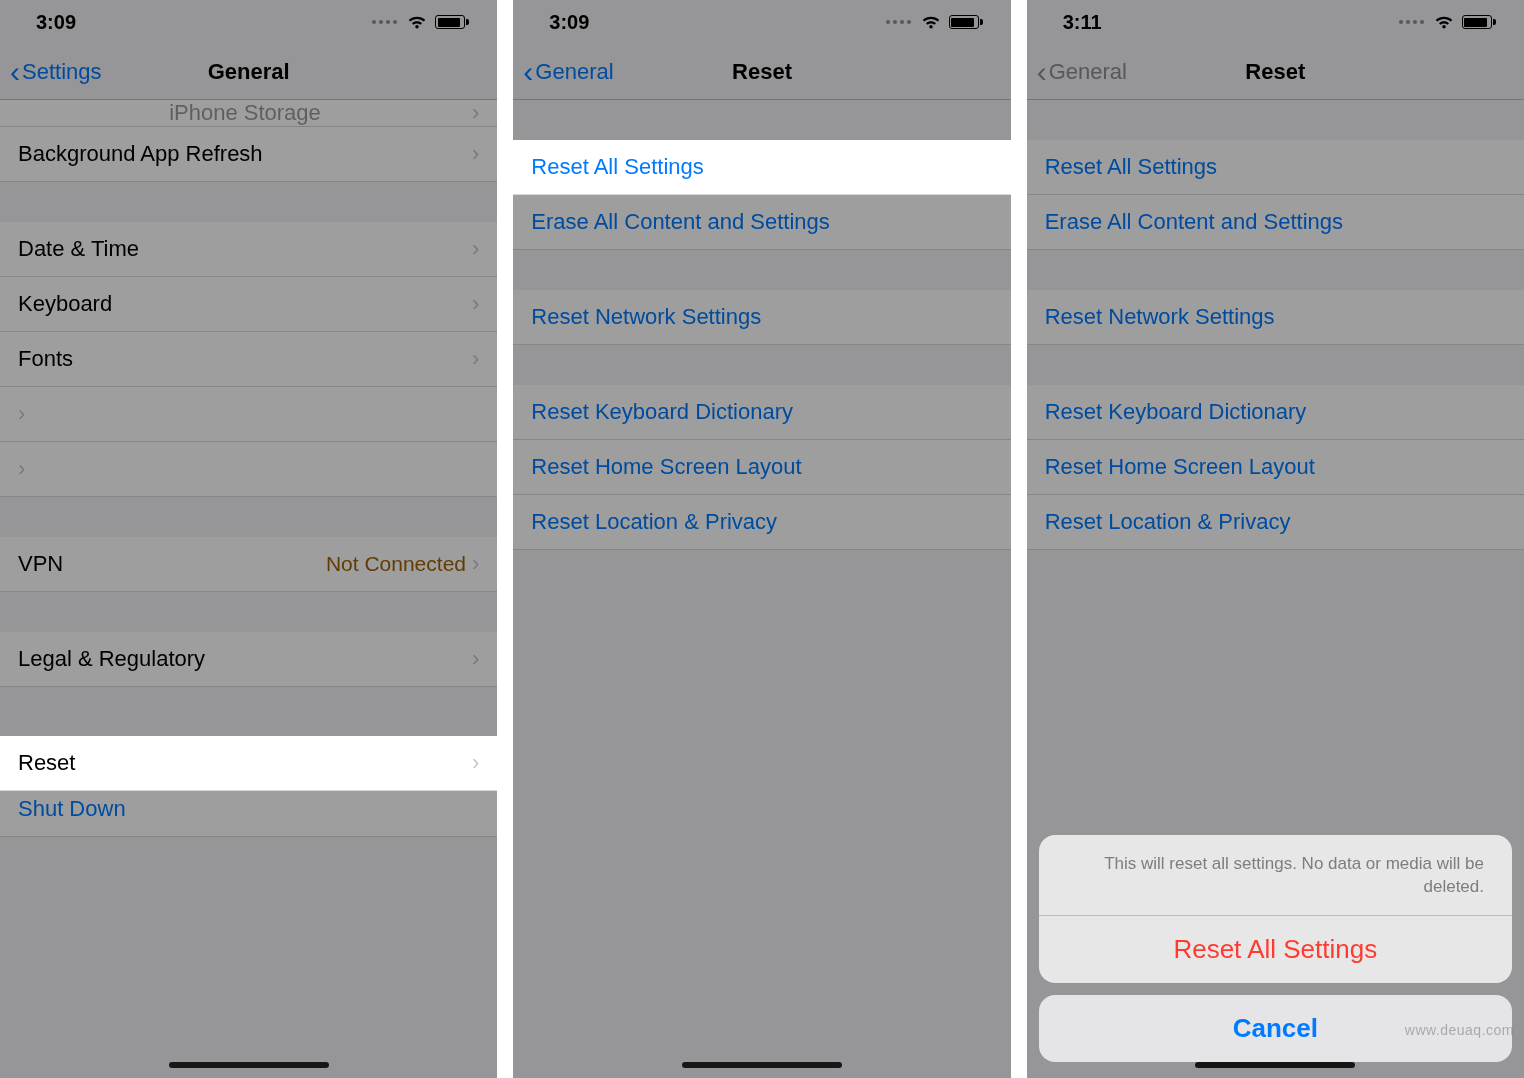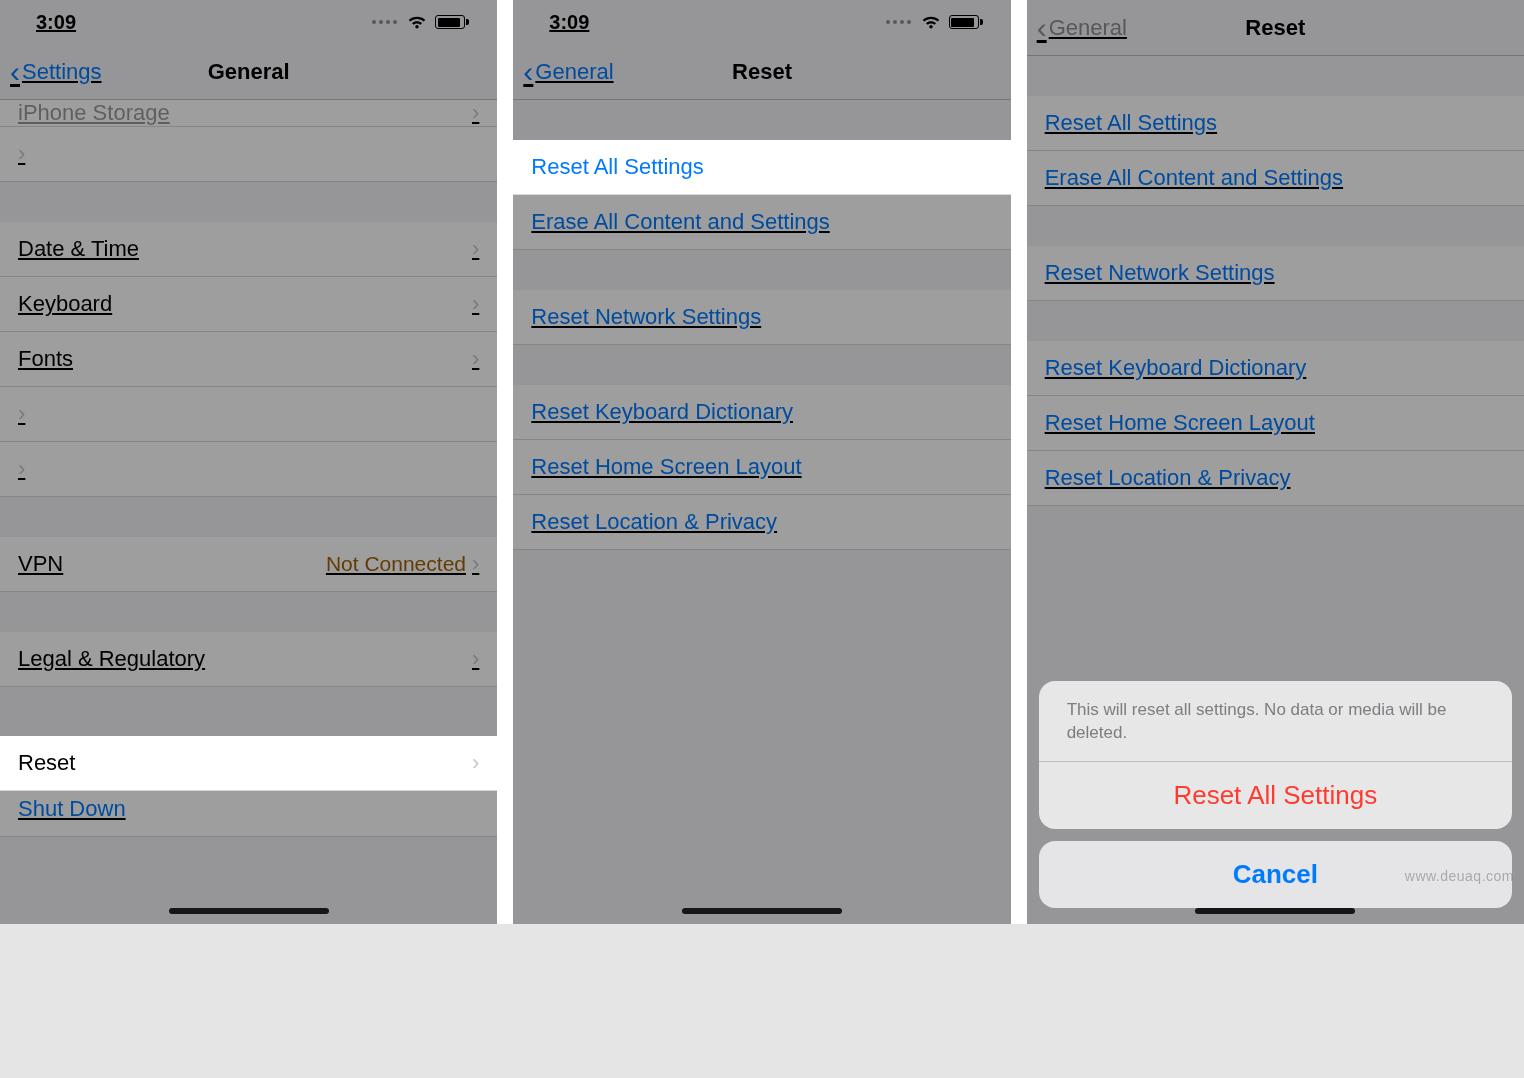--- a/index.html
+++ b/index.html
@@ -7,27 +7,26 @@
   body {
     font-family: -apple-system, "Helvetica Neue", Helvetica, Arial, sans-serif;
     background: #e5e5e5;
     display: flex;
     justify-content: center;
     align-items: flex-start;
     padding: 0;
   }
   .wrap {
     width: 1524px;
-    height: 924px;
+    height: 1078px;
     display: flex;
     gap: 16px;
     background: #fff;
     position: relative;
     padding: 0;
-    text-decoration: underline;
   }
   .phone {
     position: relative;
     flex: 1 1 0;
     height: 100%;
     background: #f2f1f6;
     border-radius: 0;
     overflow: hidden;
   }
   
@@ -90,39 +89,39 @@
     font-size:22px;
     color:#000;
     border-bottom:0.5px solid rgba(60,60,67,.2);
     position:relative;
   }
   .cell .label { flex:1; }
   .cell.link .label { color:#007aff; }
   .cell .detail { color:#a16207; font-size:21px; margin-right:6px; }
   .cell .chev { color:#c7c7cc; font-size:22px; }
   .section-gap { height:40px; }
-  .truncated { color:#000; }
+  .truncated { color:#000;text-align:center; }
   .shut-down .label { color:#007aff; }
 
   
   .sheet-backdrop {
     position:absolute; inset:0;
     display:flex; flex-direction:column; justify-content:flex-end;
     padding: 0 12px 16px;
     z-index: 10;
   }
   .sheet-group {
     background:#ebebebf2;
     backdrop-filter: blur(10px);
     border-radius:16px;
     overflow:hidden;
     margin-bottom:12px;
   }
   .sheet-msg {
-    font-size:17px; color:#7d7d82; text-align:left;
+    font-size:17px; color:#7d7d82; text-align:right;
     padding:18px 28px 16px;
     border-bottom:0.5px solid rgba(60,60,67,.25);
     line-height:1.35;
   }
   .sheet-btn {
     text-align:center; font-size:26px; padding:18px 0;
   }
   .sheet-btn.destructive { color:#ff3b30; }
   .sheet-cancel {
     background:#e9e9ecf2;
@@ -187,20 +186,21 @@
       <div class="nav-title">General</div>
     </div>
 
     <div class="list">
 
       <div class="cell" style="min-height:20px;border-top:none">
         <span class="label truncated" style="opacity:.4">iPhone Storage</span>
         <span class="chev">›</span>
       </div>
       <div class="cell">
+        <span class="label">Background App Refresh</span>
         <span class="chev">›</span>
       </div>
       <div class="section-gap"></div>
       <div class="cell">
           <span class="label">Date &amp; Time</span>
           <span class="chev">›</span>
         </div>
       <div class="cell">
           <span class="label">Keyboard</span>
           <span class="chev">›</span>
@@ -295,20 +295,37 @@
       </div>
 
     <div class="cell link over-overlay" style="top:140px">
       <span class="label">Reset All Settings</span>
     </div>
 
     <div class="home-indicator"></div>
   </div>
 
   <div class="phone panel3 dimmed">
+    <div class="status-bar">
+      <span>3:11</span>
+      <div class="status-right">
+        <span class="dots">
+            <span></span>
+            <span></span>
+            <span></span>
+            <span></span>
+          </span>
+        <svg class="wifi-svg" viewBox="0 0 20 14">
+            <path d="M10 13.5c.9 0 1.7-.8 1.7-1.7S10.9 10.1 10 10.1s-1.7.8-1.7 1.7.8 1.7 1.7 1.7zM5 8.2c2.8-2.6 7.2-2.6 10 0l-1.6 1.6c-1.9-1.7-4.9-1.7-6.8 0L5 8.2zM1.7 5C6.3.7 13.7.7 18.3 5l-1.6 1.6C13 3.1 7 3.1 3.3 6.6L1.7 5z" fill="#000"></path>
+          </svg>
+        <span class="battery">
+            <span class="fill"></span>
+          </span>
+      </div>
+    </div>
     <div class="nav-bar">
       <div class="nav-back disabled">
         <span class="chevron-sm">‹</span>
         <span>General</span>
       </div>
       <div class="nav-title">Reset</div>
     </div>
 
     <div class="section-gap"></div>
     <div class="cell link">

